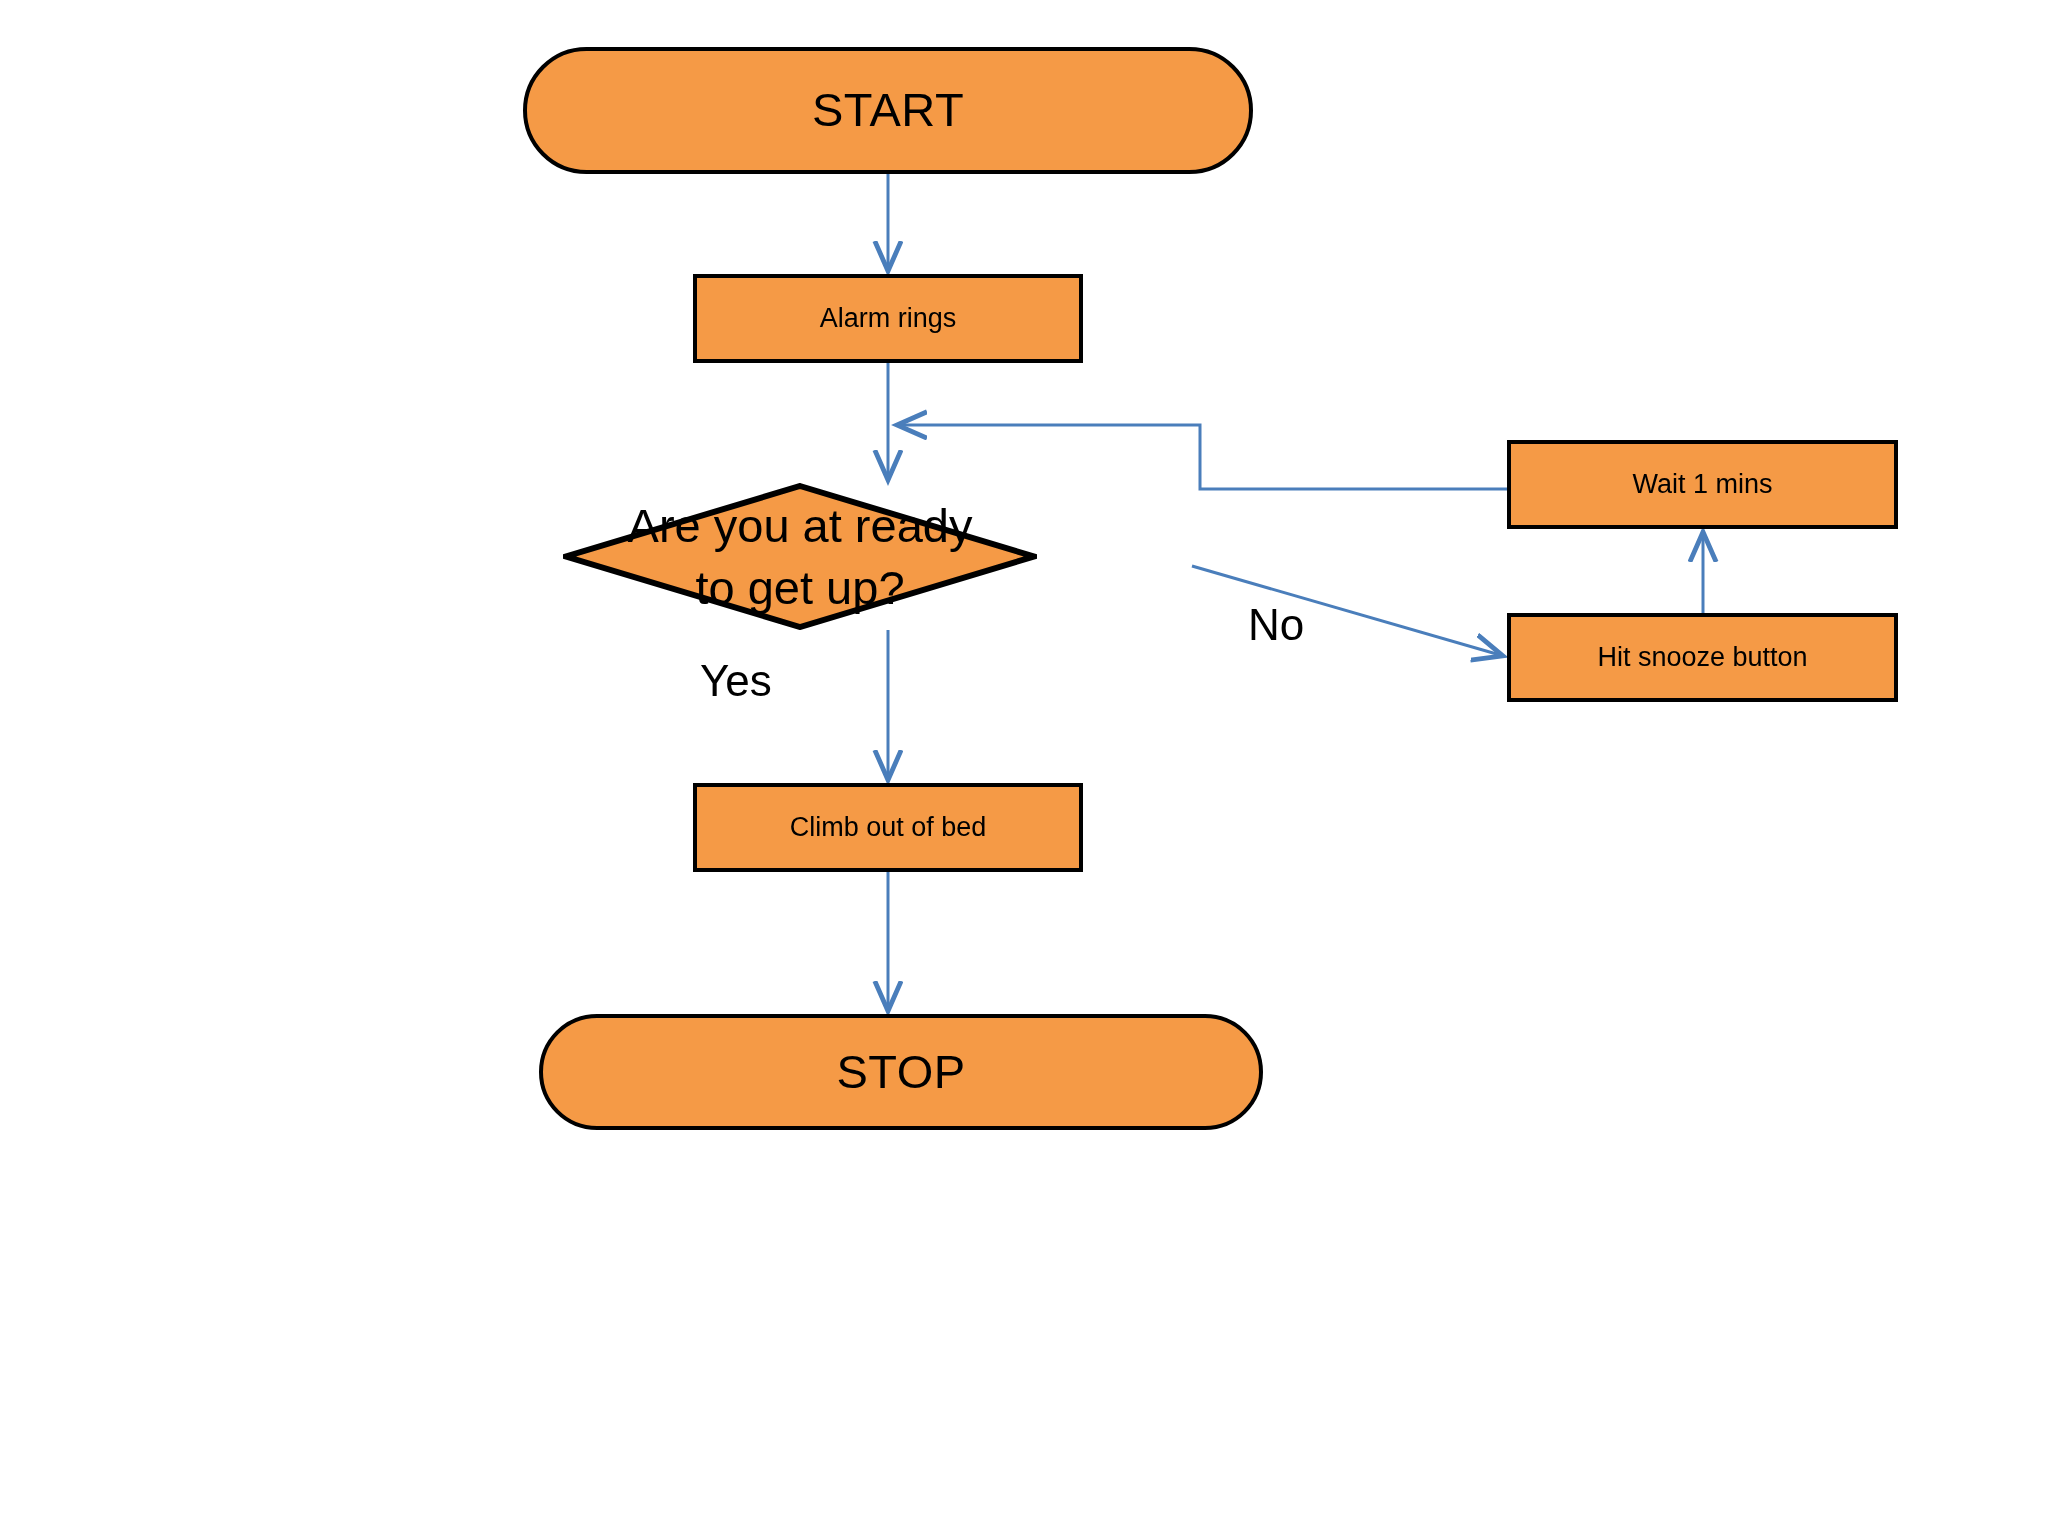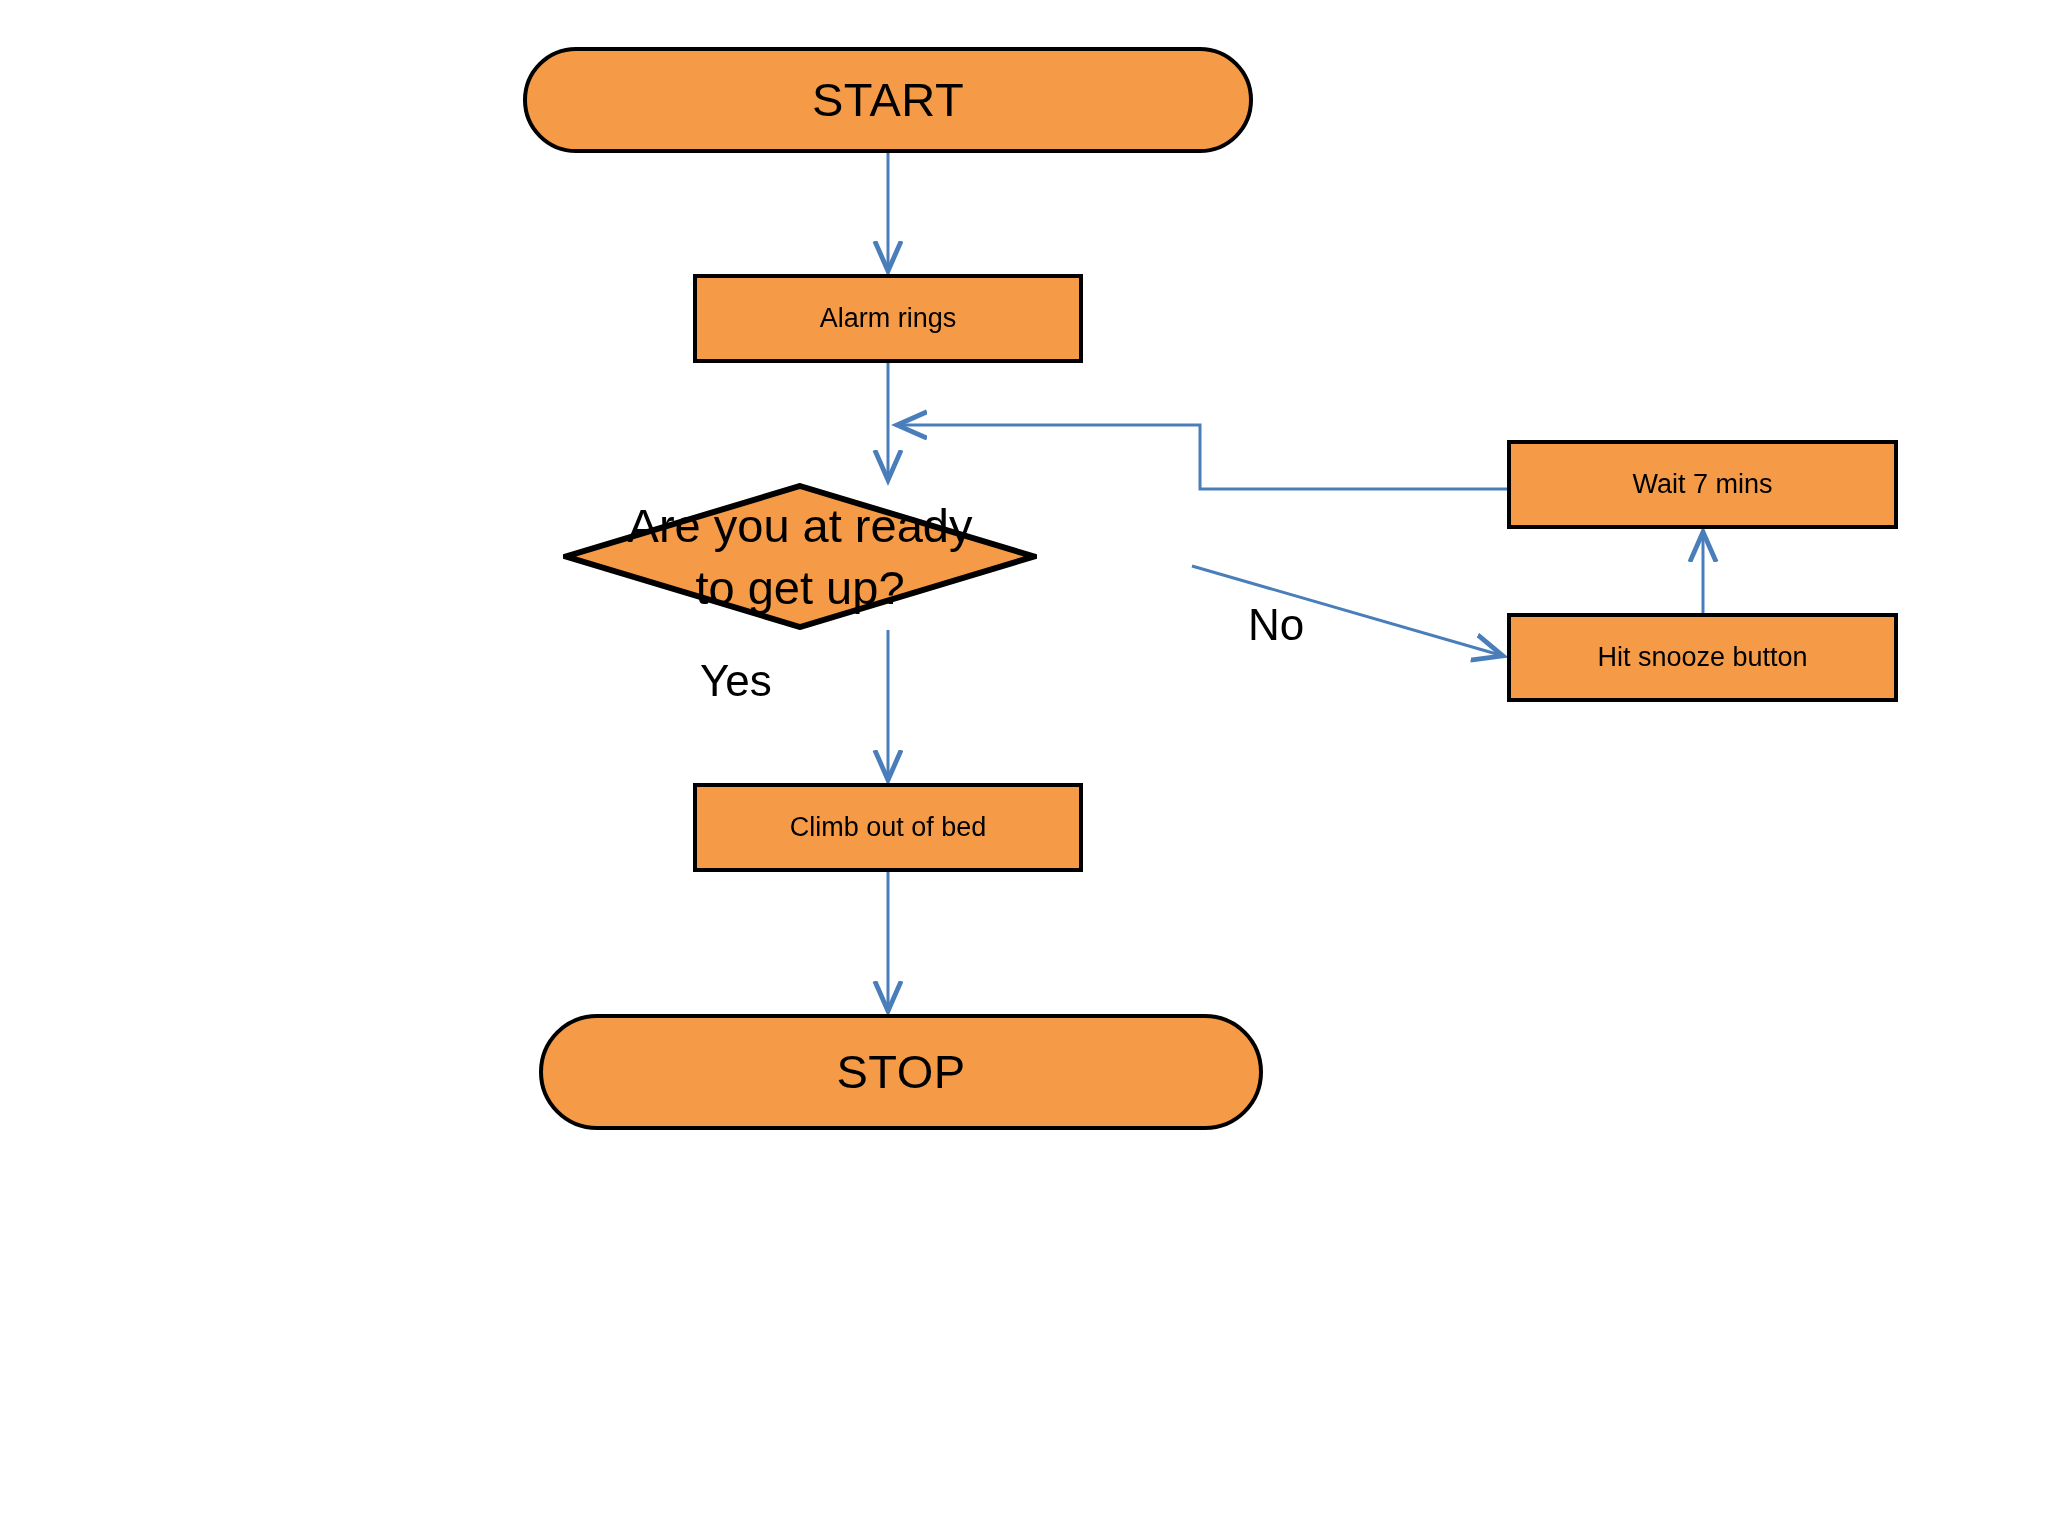--- a/index.html
+++ b/index.html
@@ -72,21 +72,21 @@
     pointer-events: none;
   }
   .edge-label {
     position: absolute;
     color: #000000;
     font-size: 44px;
     white-space: nowrap;
   }
 
   
-  #node-start   { left: 523px;  top: 47px;   width: 730px; height: 106px; }
+  #node-start   { left: 523px;  top: 47px;   width: 730px; height: 127px; }
   #node-alarm   { left: 693px;  top: 274px;  width: 390px; height: 89px;  }
   #node-decision{ left: 563px;  top: 483px;  width: 474px; height: 147px; }
   #node-climb   { left: 693px;  top: 783px;  width: 390px; height: 89px;  }
   #node-stop    { left: 539px;  top: 1014px; width: 724px; height: 116px; }
   #node-wait    { left: 1507px; top: 440px;  width: 391px; height: 89px;  }
   #node-snooze  { left: 1507px; top: 613px;  width: 391px; height: 89px;  }
 
   #label-yes { left: 700px;  top: 656px; }
   #label-no  { left: 1248px; top: 600px; }
 </style>
@@ -144,21 +144,21 @@
         <div>Are you at ready</div>
         <div>to get up?</div>
       </div>
     </div>
   </div>
 
   <div id="node-stop" class="node terminator">STOP</div>
 
   <div id="node-climb" class="node process">Climb out of bed</div>
 
-  <div id="node-wait" class="node process">Wait 7 mins</div>
+  <div id="node-wait" class="node process">Wait 1 mins</div>
 
   <div id="node-snooze" class="node process">Hit snooze button</div>
 
   <div id="label-yes" class="edge-label">Yes</div>
 
   <div id="label-no" class="edge-label">No</div>
 
 </div>
 
 </body></html>

